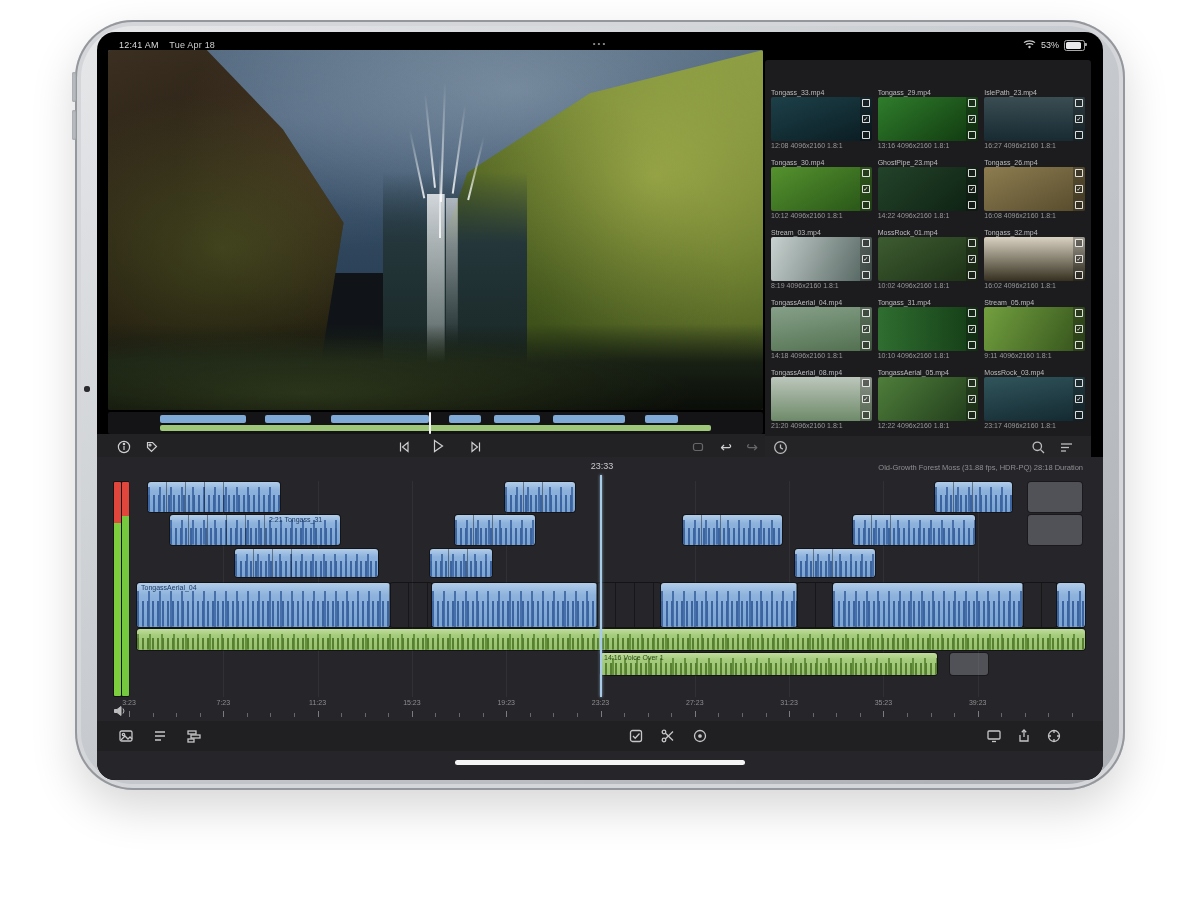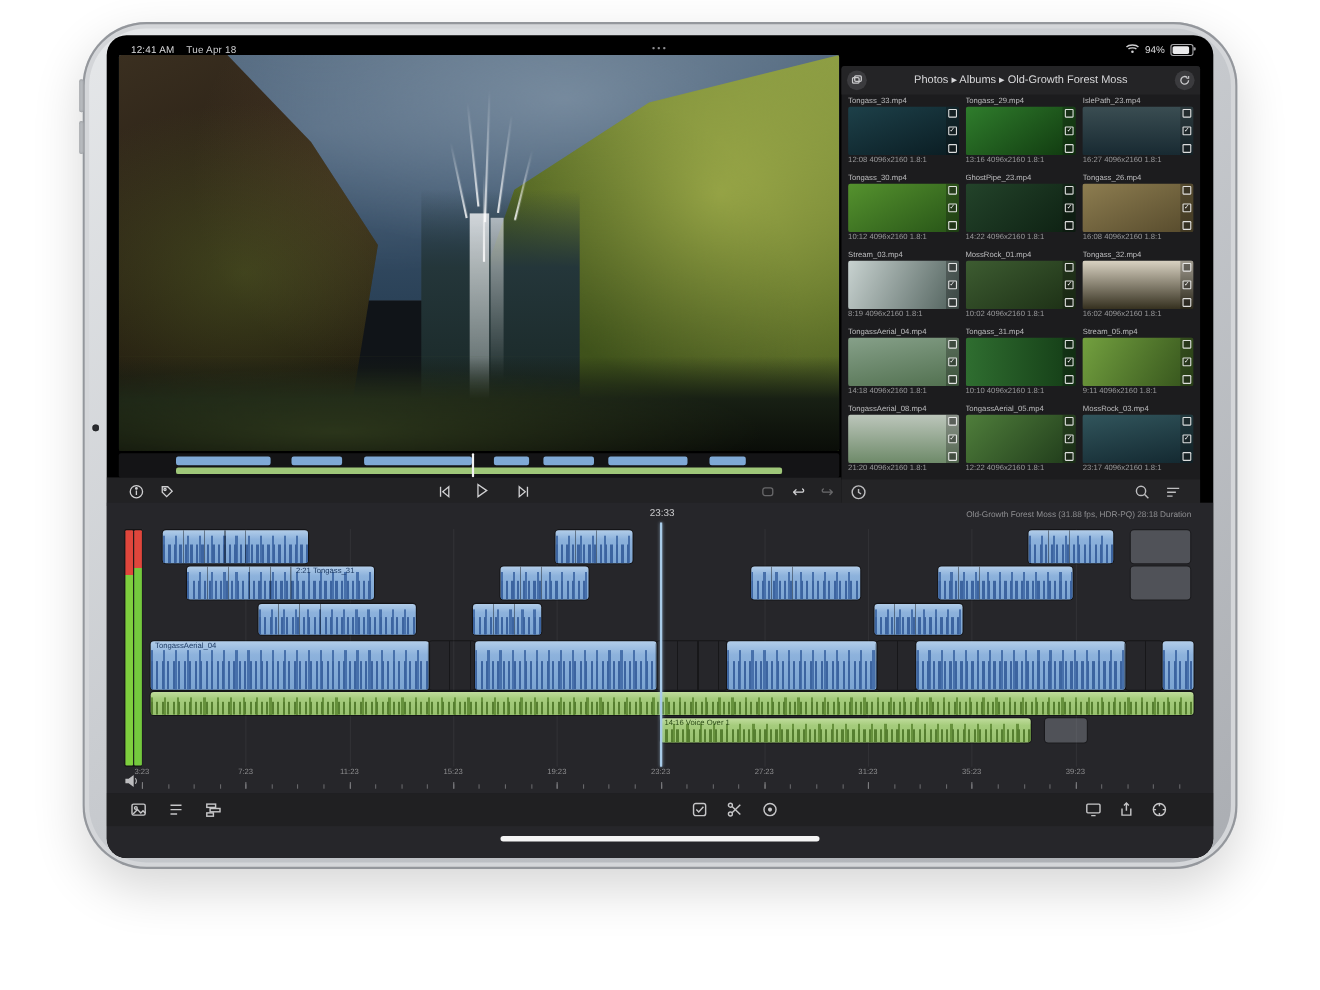--- a/index.html
+++ b/index.html
@@ -131,21 +131,21 @@
         <span>12:41 AM</span>
         <span class="sb-date">Tue Apr 18</span>
       </div>
       <div class="sb-dots">•••</div>
       <div class="sb-right">
         <span><svg width="13" height="10" viewBox="0 0 14 11">
               <path d="M1 4 C3.5 1.5 10.5 1.5 13 4" stroke="#cfcfd1" fill="none" stroke-width="1.4"></path>
               <path d="M3 6.2 C4.8 4.6 9.2 4.6 11 6.2" stroke="#cfcfd1" fill="none" stroke-width="1.4"></path>
               <circle cx="7" cy="8.8" r="1.3" fill="#cfcfd1"></circle>
             </svg></span>
-        <span style="font-size:9px;color:#dcdcde;">94%</span>
+        <span style="font-size:9px;color:#dcdcde;">53%</span>
         <span class="battery">
             <span class="fill"></span>
             <span class="nub"></span>
           </span>
       </div>
     </div>
 
     <div class="preview">
       <div class="sky"></div>
       <div class="ridge-left"></div>
@@ -211,35 +211,20 @@
         </div>
       <div class="ticon" style="left:620px;font-size:14px;">
           <span>↩</span>
         </div>
       <div class="ticon dim" style="left:646px;font-size:14px;">
           <span>↪</span>
         </div>
     </div>
 
     <div class="media-panel">
-      <div class="mp-header">
-        <div class="mp-hicon" style="left:5px;">
-            <svg width="10" height="10" viewBox="0 0 10 10">
-              <rect x="1" y="2.5" width="6" height="5" rx="1"></rect>
-              <rect x="3" y="1" width="6" height="5" rx="1"></rect>
-            </svg>
-          </div>
-        <div class="mp-title">Photos ▸ Albums ▸ Old-Growth Forest Moss</div>
-        <div class="mp-hicon" style="right:5px;">
-            <svg width="10" height="10" viewBox="0 0 10 10">
-              <path d="M8.5 5a3.5 3.5 0 1 1-1.2-2.6"></path>
-              <path d="M8.6 1.2v2h-2" stroke-width="1"></path>
-            </svg>
-          </div>
-      </div>
       <div class="mp-grid" id="mediaGrid">
           <div class="m-item">
             <div class="m-name">Tongass_33.mp4</div>
             <div class="m-thumb" style="background: linear-gradient(160deg, rgb(29, 64, 73), rgb(10, 28, 34));">
               <div class="m-rail">
                 <div class="sq"></div>
                 <div class="sq">✓</div>
                 <div class="sq"></div>
               </div>
             </div>

